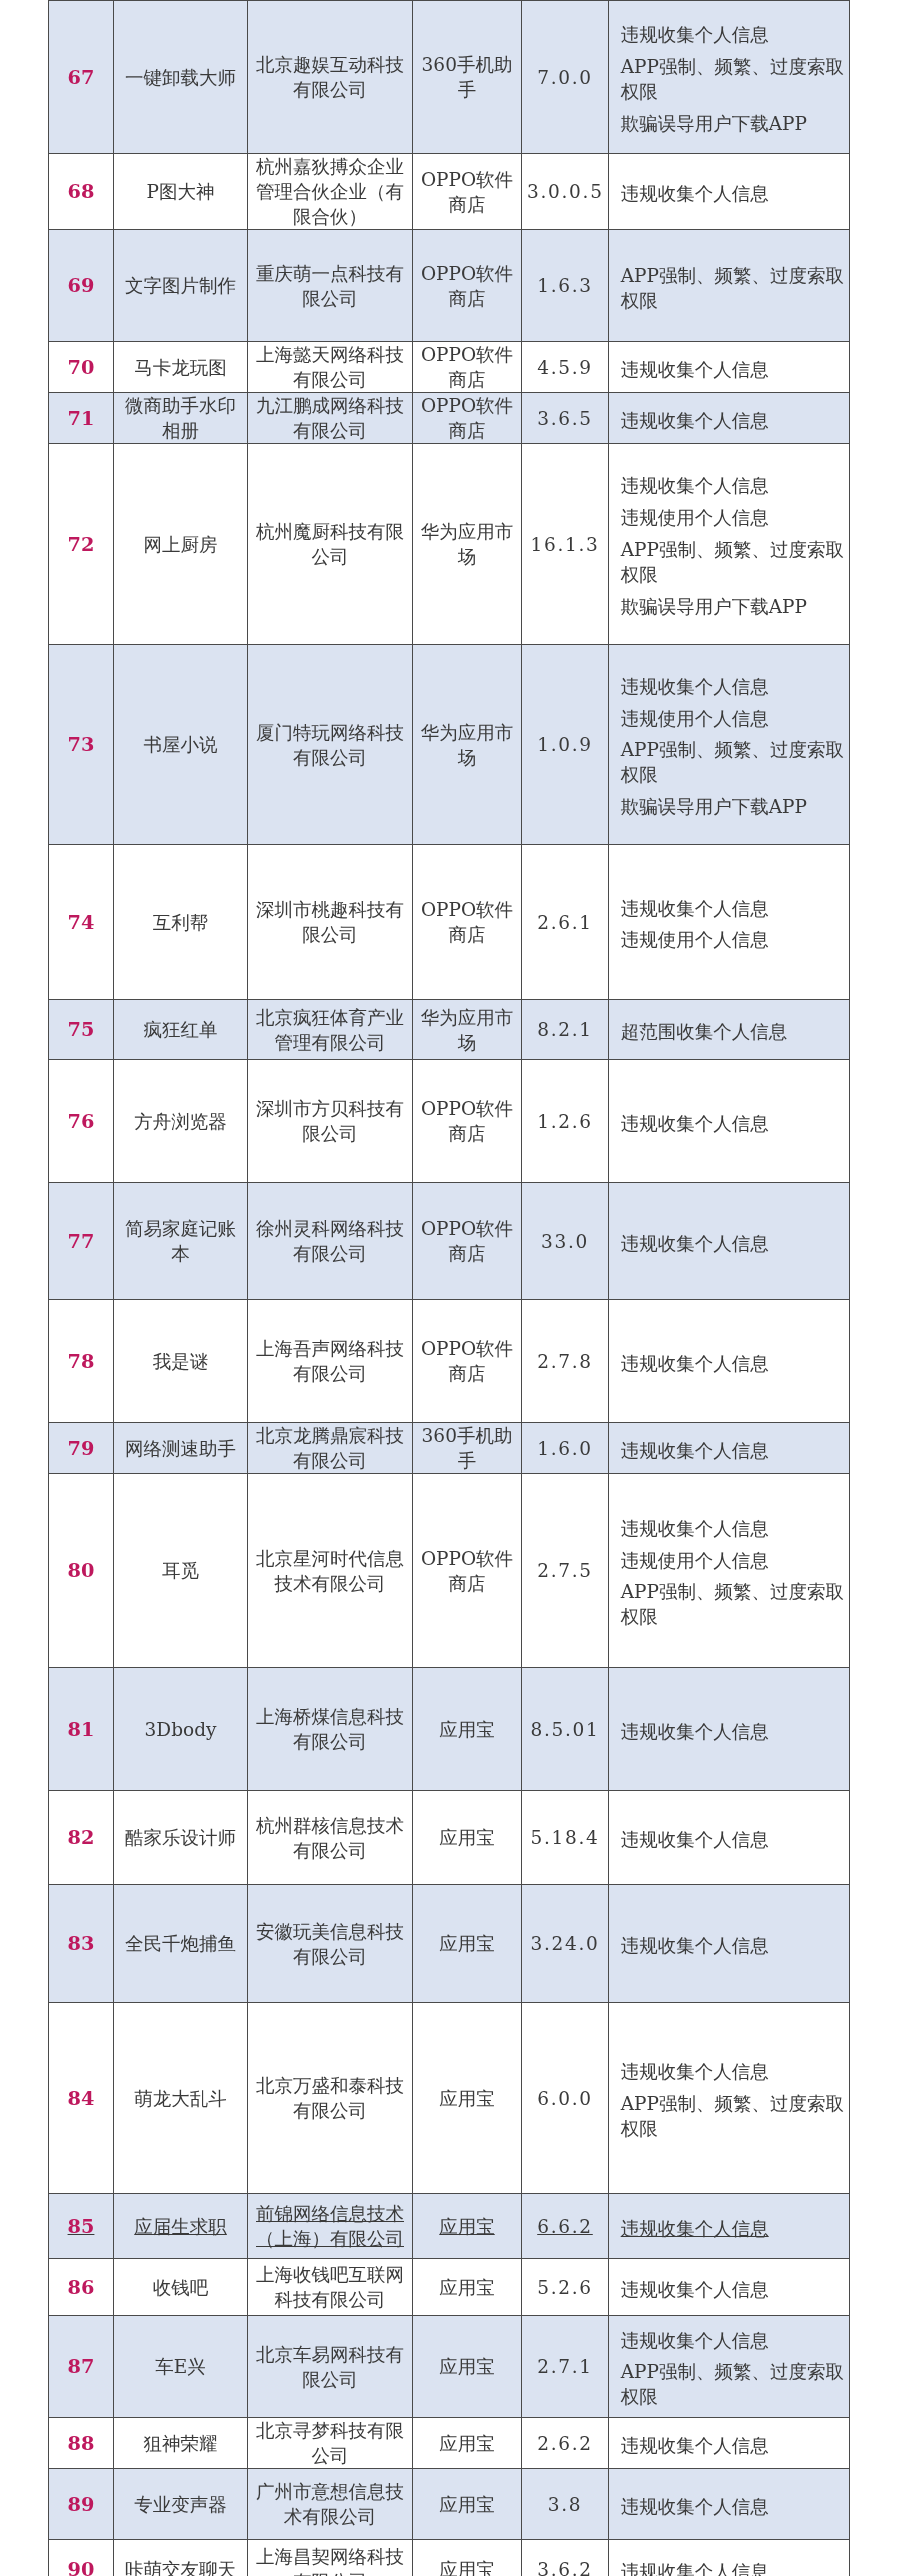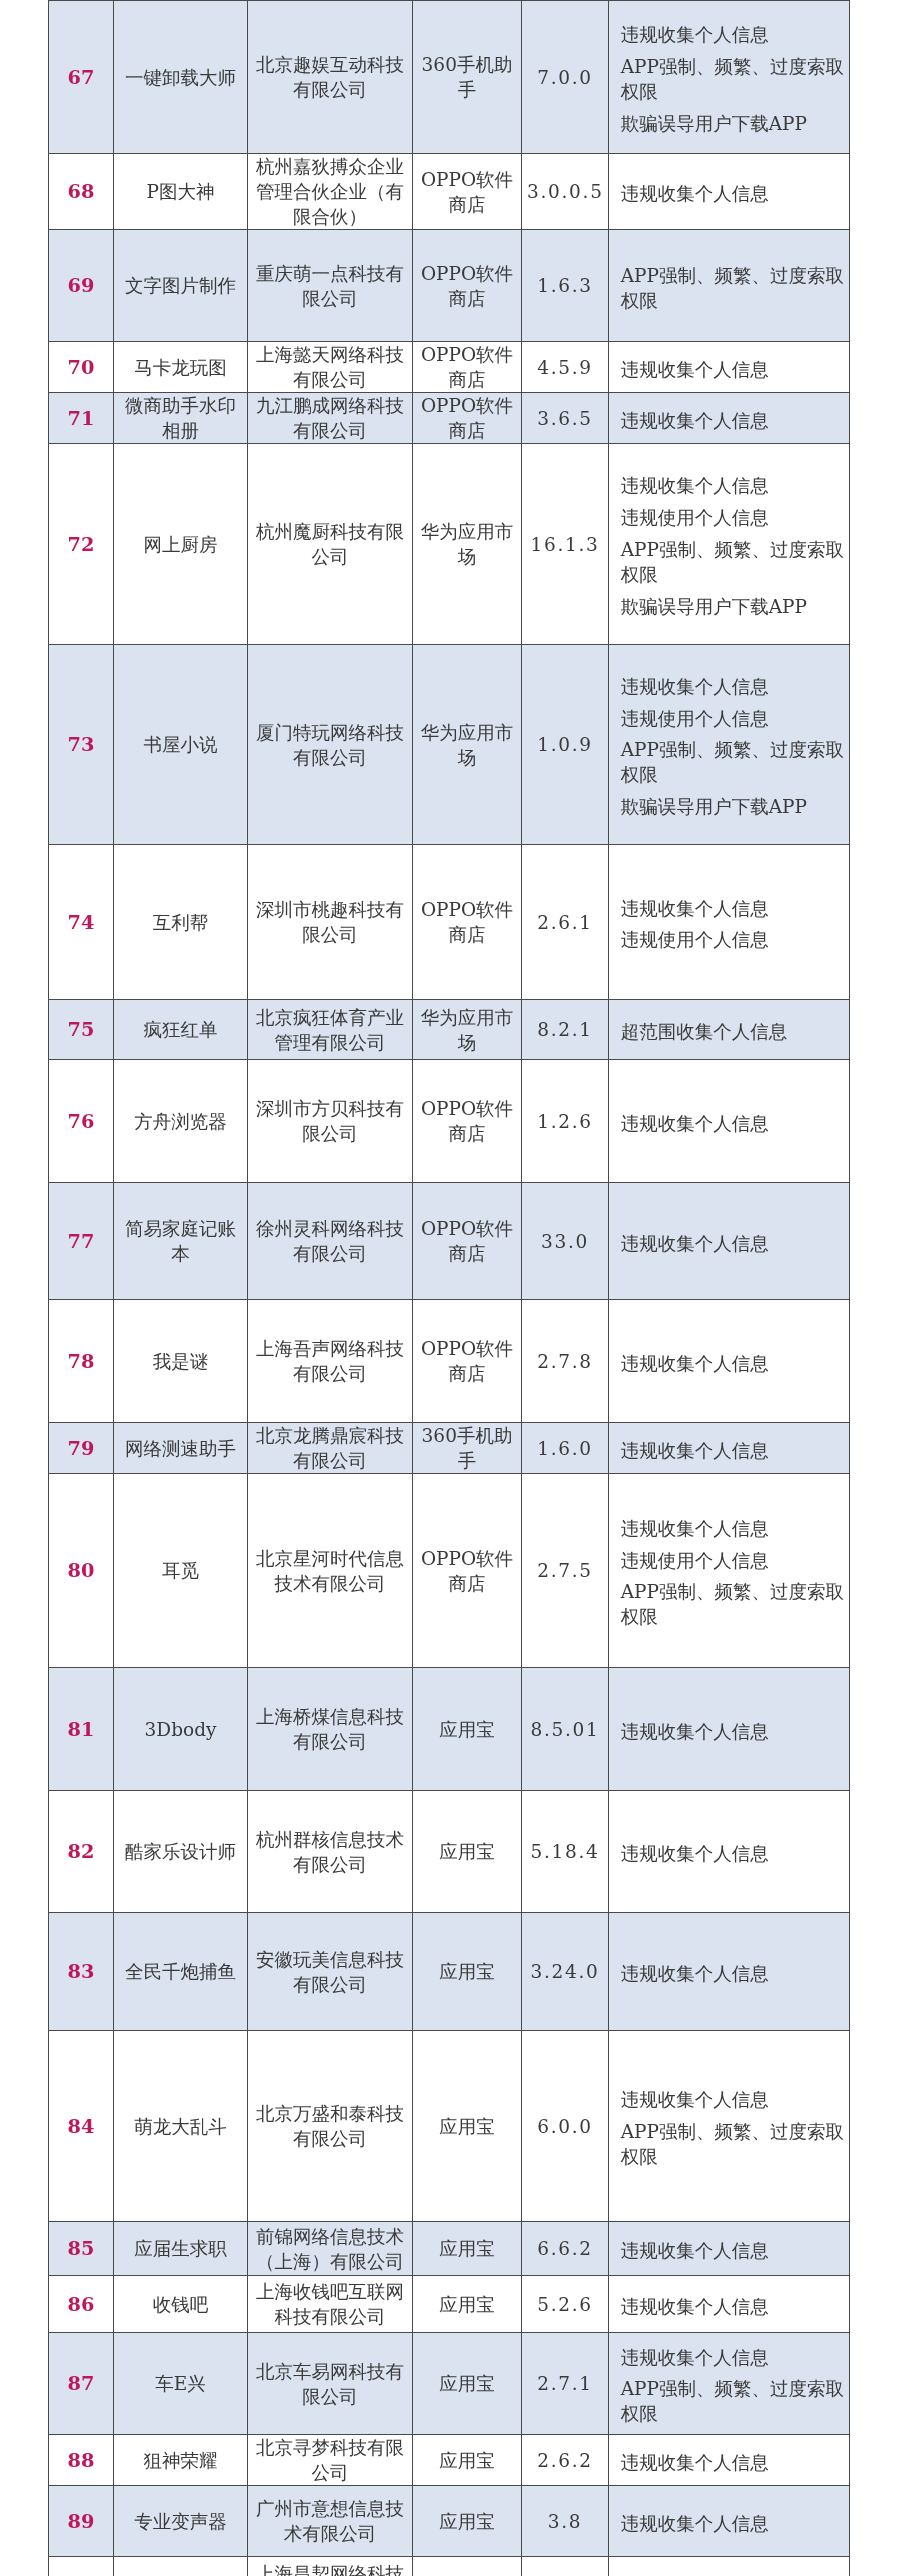--- a/index.html
+++ b/index.html
@@ -201,21 +201,21 @@
       <tr class="shade" style="height: 123px;">
     <td class="no">81</td>
     <td class="app">3Dbody</td>
     <td class="dev">上海桥煤信息科技有限公司</td>
     <td class="store">应用宝</td>
     <td class="ver">8.5.01</td>
     <td class="issues">
           <span class="issue">违规收集个人信息</span>
         </td>
   </tr>
-      <tr style="height: 122px;">
+      <tr style="height: 94px;">
     <td class="no">82</td>
     <td class="app">酷家乐设计师</td>
     <td class="dev">杭州群核信息技术有限公司</td>
     <td class="store">应用宝</td>
     <td class="ver">5.18.4</td>
     <td class="issues">
           <span class="issue">违规收集个人信息</span>
         </td>
   </tr>
       <tr class="shade" style="height: 118px;">
@@ -232,21 +232,21 @@
     <td class="no">84</td>
     <td class="app">萌龙大乱斗</td>
     <td class="dev">北京万盛和泰科技有限公司</td>
     <td class="store">应用宝</td>
     <td class="ver">6.0.0</td>
     <td class="issues">
           <span class="issue">违规收集个人信息</span>
           <span class="issue">APP强制、频繁、过度索取权限</span>
         </td>
   </tr>
-      <tr class="shade" style="height: 54px;">
+      <tr class="shade" style="height: 65px; text-decoration: underline;">
     <td class="no">85</td>
     <td class="app">应届生求职</td>
     <td class="dev">前锦网络信息技术（上海）有限公司</td>
     <td class="store">应用宝</td>
     <td class="ver">6.6.2</td>
     <td class="issues">
           <span class="issue">违规收集个人信息</span>
         </td>
   </tr>
       <tr style="height: 57px;">

